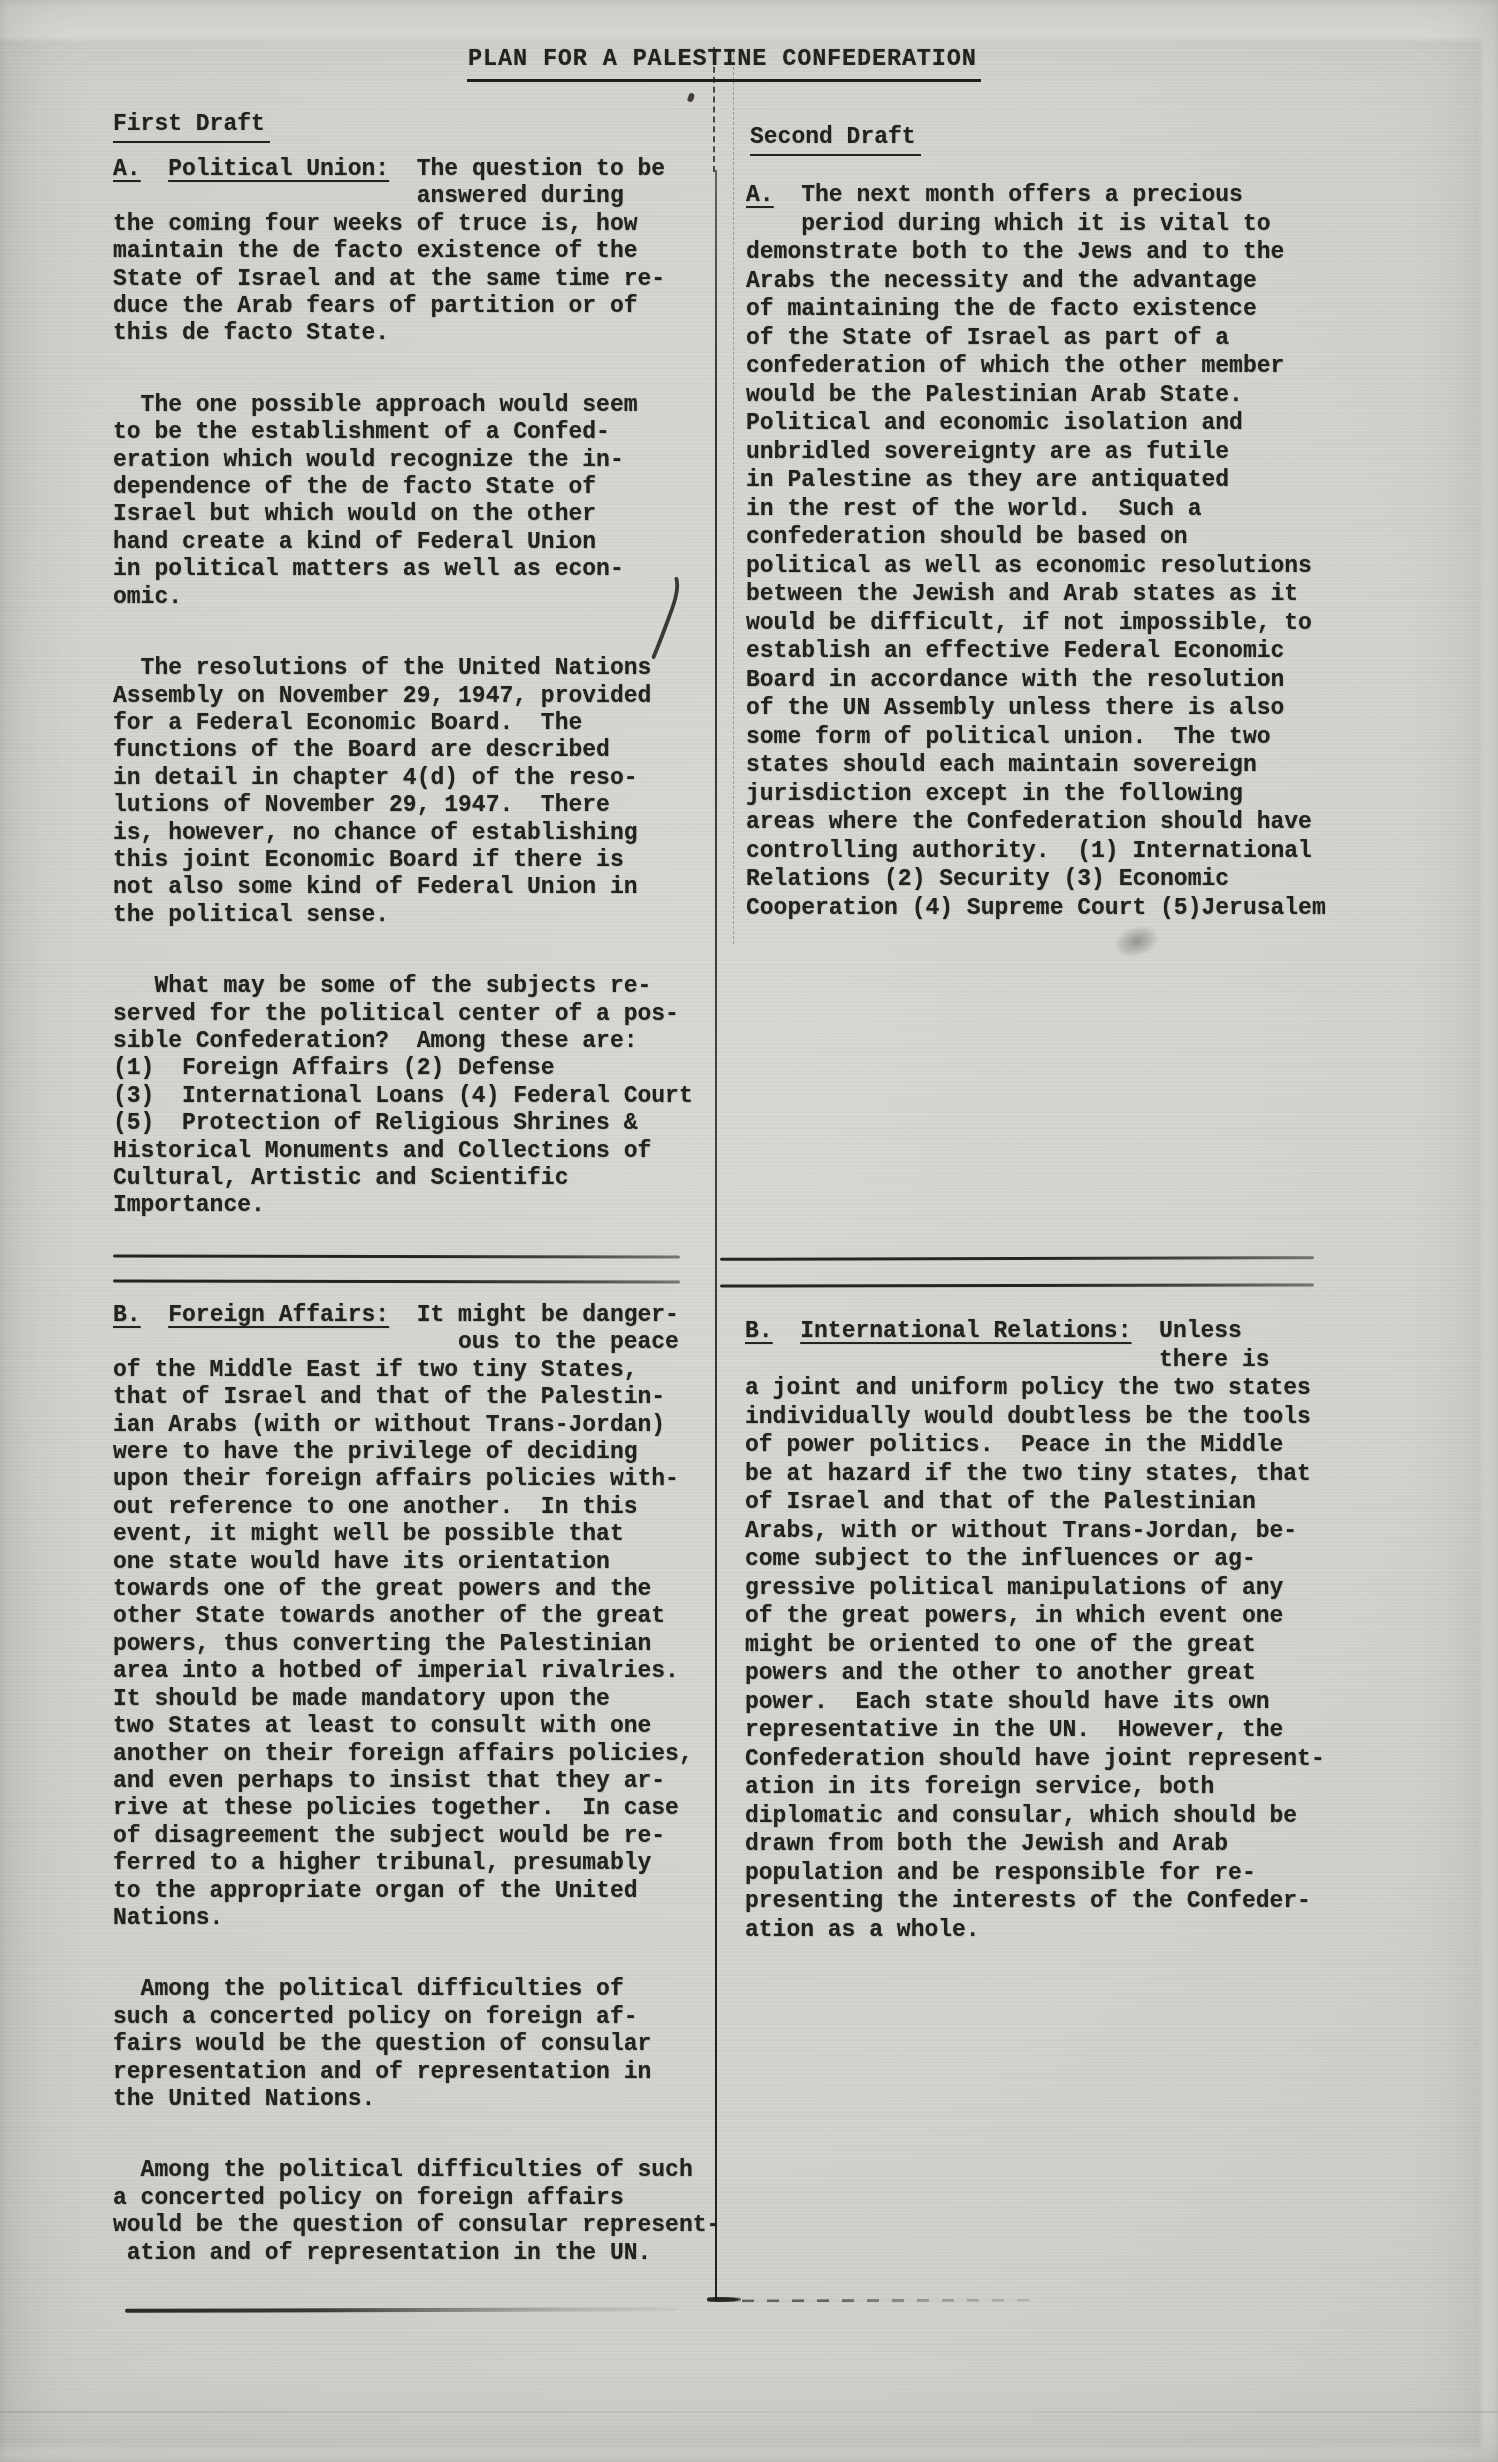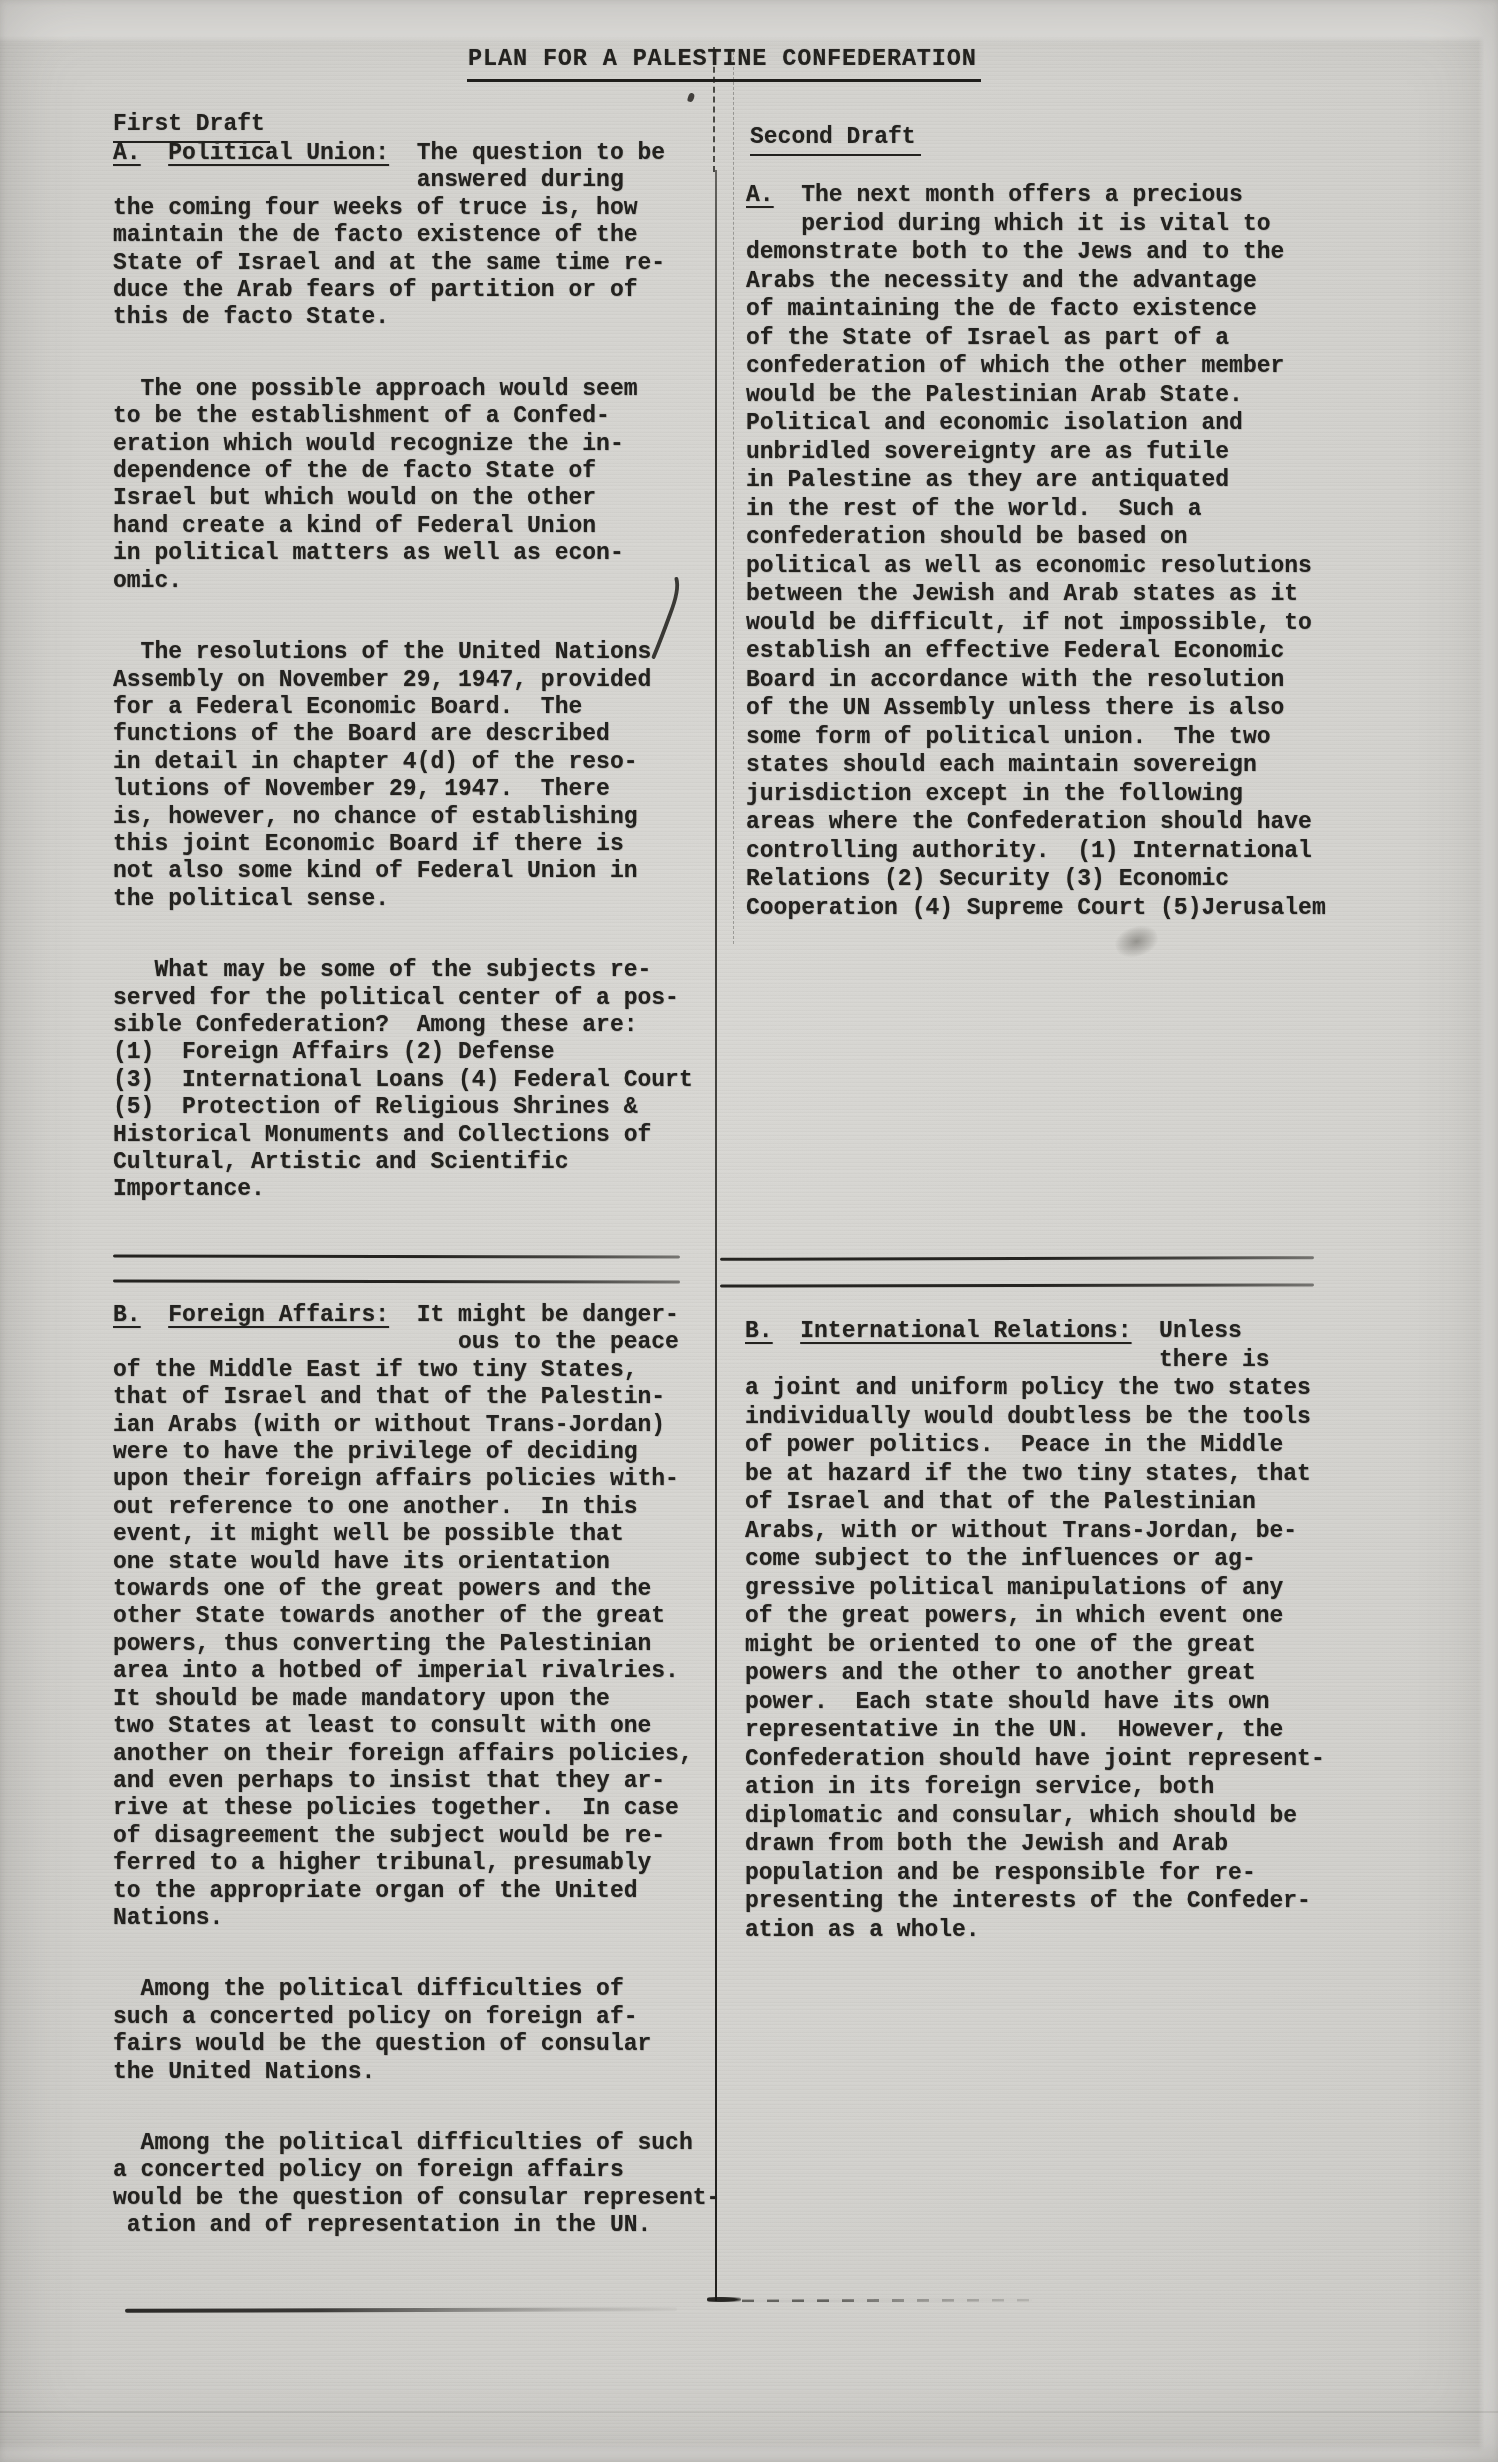--- a/index.html
+++ b/index.html
@@ -32,21 +32,21 @@
   .doc-title{position:absolute;left:467px;top:45px;margin:0;z-index:2;
     font-size:23.6px;font-weight:700;letter-spacing:0.8px;white-space:pre;
     padding:0 4.4px 6.6px 1.1px;border-bottom:3.3px solid #201f1c;
     text-shadow:0 0 1.1px rgba(38,37,33,.45);}
   .col-header{position:absolute;z-index:2;font-size:23px;font-weight:700;white-space:pre;
     padding:0 5.5px 4.4px 0;border-bottom:2.7px solid #22211e;
     text-shadow:0 0 1.1px rgba(38,37,33,.45);}
   .col-header.left{left:113px;top:111px;text-align:right;}
   .col-header.right{left:750px;top:124px;}
 
-  .left-a{left:113px;top:140px;width:659px;}
+  .left-a{left:113px;top:156px;width:659px;}
   .right-a{left:746px;top:181px;width:670px;}
   .left-b{left:113px;top:1302px;width:670px;}
   .right-b{left:745px;top:1317px;width:670px;}
 
   
   .div-dash-top{position:absolute;left:713px;top:47px;height:125px;width:0;
     border-left:2.2px dashed rgba(35,34,30,.78);z-index:1;}
   .div-main{position:absolute;left:715px;top:170px;width:2.2px;height:2131px;z-index:1;
     background:linear-gradient(180deg, rgba(32,31,27,.62), rgba(32,31,27,.9) 12%, rgba(32,31,27,.8) 45%, rgba(25,24,21,.95) 75%, rgba(25,24,21,.95));}
   .div-ghost{position:absolute;left:733px;top:52px;height:892px;width:0;
@@ -204,20 +204,21 @@
         <div class="tline">rive at these policies together.  In case</div>
         <div class="tline">of disagreement the subject would be re-</div>
         <div class="tline">ferred to a higher tribunal, presumably</div>
         <div class="tline">to the appropriate organ of the United</div>
         <div class="tline">Nations.</div>
       </div>
       <div class="para">
         <div class="tline">  Among the political difficulties of</div>
         <div class="tline">such a concerted policy on foreign af-</div>
         <div class="tline">fairs would be the question of consular</div>
+        <div class="tline">representation and of representation in</div>
         <div class="tline">the United Nations.</div>
       </div>
       <div class="para">
         <div class="tline">  Among the political difficulties of such</div>
         <div class="tline">a concerted policy on foreign affairs</div>
         <div class="tline">would be the question of consular represent-</div>
         <div class="tline"> ation and of representation in the UN.</div>
       </div>
     </section>
   <section class="col right right-b">

